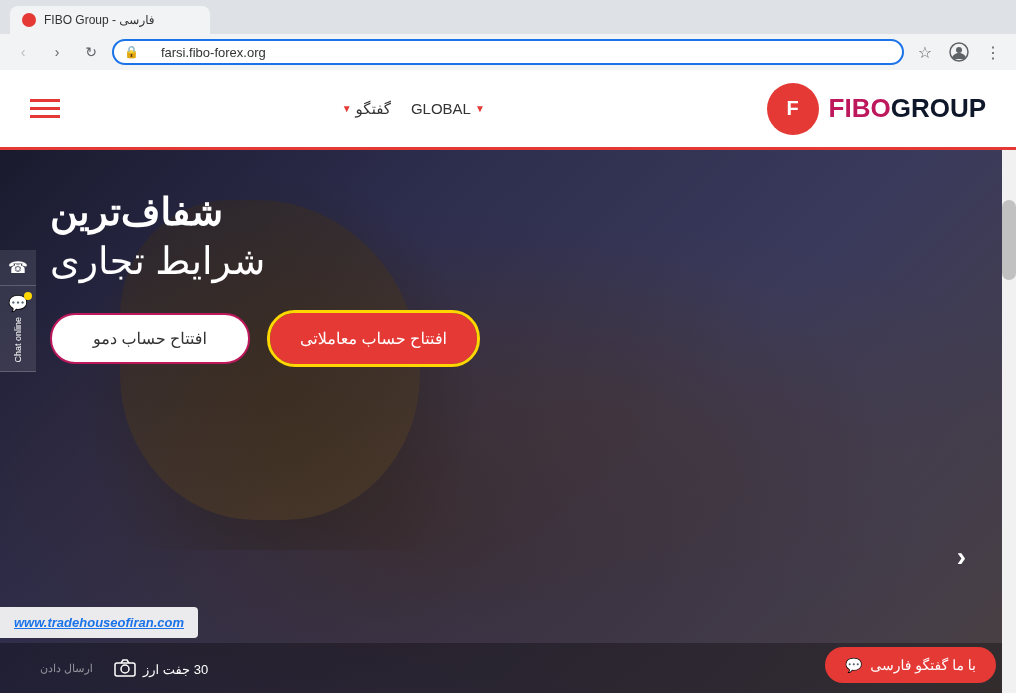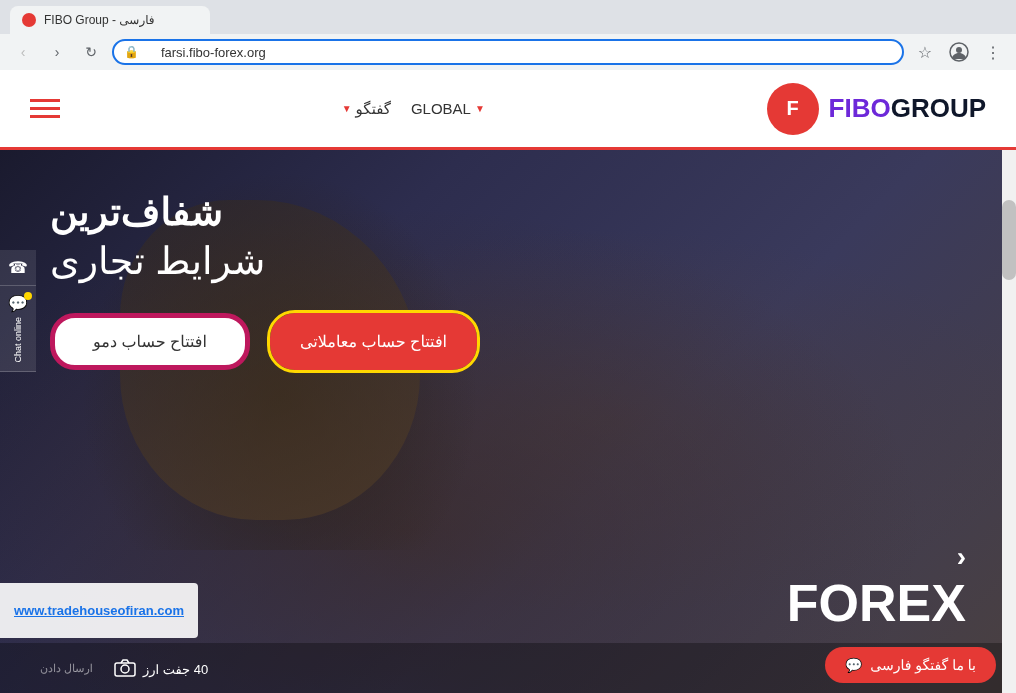--- a/index.html
+++ b/index.html
@@ -139,21 +139,21 @@
     .logo-circle {
       width: 52px; height: 52px;
       border-radius: 50%;
       background: #e53935;
       display: flex; align-items: center; justify-content: center;
       color: #fff; font-weight: bold; font-size: 20px;
     }
     .logo-text {
       font-size: 26px; font-weight: bold; color: #222;
     }
-    .logo-text span { color: #6d28d9; }
+    .logo-text span { color: #be185d; }
 
     
     .scrollbar-track {
       position: absolute; right: 0; top: 0; bottom: 0; width: 14px;
       background: #f1f1f1; z-index: 20;
     }
     .scrollbar-thumb {
       width: 14px; height: 80px; background: #c1c1c1;
       border-radius: 7px; position: absolute; top: 50px;
     }
@@ -198,21 +198,21 @@
     .btn-primary {
       background: #e53935; color: #fff;
       border: none; border-radius: 25px;
       padding: 4px 30px; font-size: 16px;
       cursor: pointer; min-width: 200px;
       outline: 3px solid #ffd700;
       font-family: Arial, sans-serif;
     }
     .btn-secondary {
       background: #fff; color: #333;
-      border: 5px solid #be185d; border-radius: 25px;
+      border: 2px solid #be185d; border-radius: 25px;
       padding: 14px 30px; font-size: 16px;
       cursor: pointer; min-width: 200px;
       font-family: Arial, sans-serif;
     }
 
     
     .hero-arrow {
       position: absolute; right: 50px; bottom: 120px;
       font-size: 28px; color: #fff; font-weight: bold; z-index: 5;
     }
@@ -264,23 +264,23 @@
       background: #e53935; color: #fff; border: none; border-radius: 25px;
       padding: 10px 20px; font-size: 14px; cursor: pointer;
       display: flex; align-items: center; gap: 8px; z-index: 15;
       direction: rtl;
     }
 
     
     .watermark {
       position: absolute; bottom: 55px; left: 0;
       background: rgba(255,255,255,0.9);
-      padding: 20px 14px; font-size: 13px; color: #1a73e8;
+      padding: 8px 14px; font-size: 13px; color: #1a73e8;
       text-decoration: underline; font-weight: bold; z-index: 15;
-      border-top-right-radius: 4px; border-bottom-right-radius: 4px;
+      border-top-right-radius: 4px; border-bottom-right-radius: 4px; font-style: italic;
     }
   </style>
 </head>
 <body>
 
 <div class="browser-chrome">
 
   <div class="browser-tabs">
     <div class="browser-tab">
       <div class="tab-favicon"></div>
@@ -382,29 +382,28 @@
     <div class="hero-content">
       <div class="hero-title-1">شفاف‌ترین</div>
       <div class="hero-title-2">شرایط تجاری</div>
       <div class="hero-buttons">
         <button class="btn-primary">افتتاح حساب معاملاتی</button>
         <button class="btn-secondary">افتتاح حساب دمو</button>
       </div>
     </div>
 
     <div class="hero-arrow">›</div>
-    <div class="forex-text">FOREX</div>
 
     <div class="watermark">
       <span>www.tradehouseofiran.com</span>
     </div>
 
     <div class="hero-bottom">
       <div class="bottom-stat">
-        <span>40 جفت ارز</span>
+        <span>30 جفت ارز</span>
         <svg width="24" height="18" viewBox="0 0 24 18" fill="none">
           <rect x="2" y="4" width="20" height="13" rx="2" stroke="white" stroke-width="1.5" fill="none"></rect>
           <circle cx="12" cy="10" r="4" stroke="white" stroke-width="1.5" fill="none"></circle>
           <path d="M8 4 L10 1 L14 1 L16 4" stroke="white" stroke-width="1.5" fill="none"></path>
         </svg>
       </div>
       <div class="bottom-stat">
         <span style="color:rgba(255,255,255,0.5);font-size:11px;">ارسال دادن</span>
       </div>
     </div>

